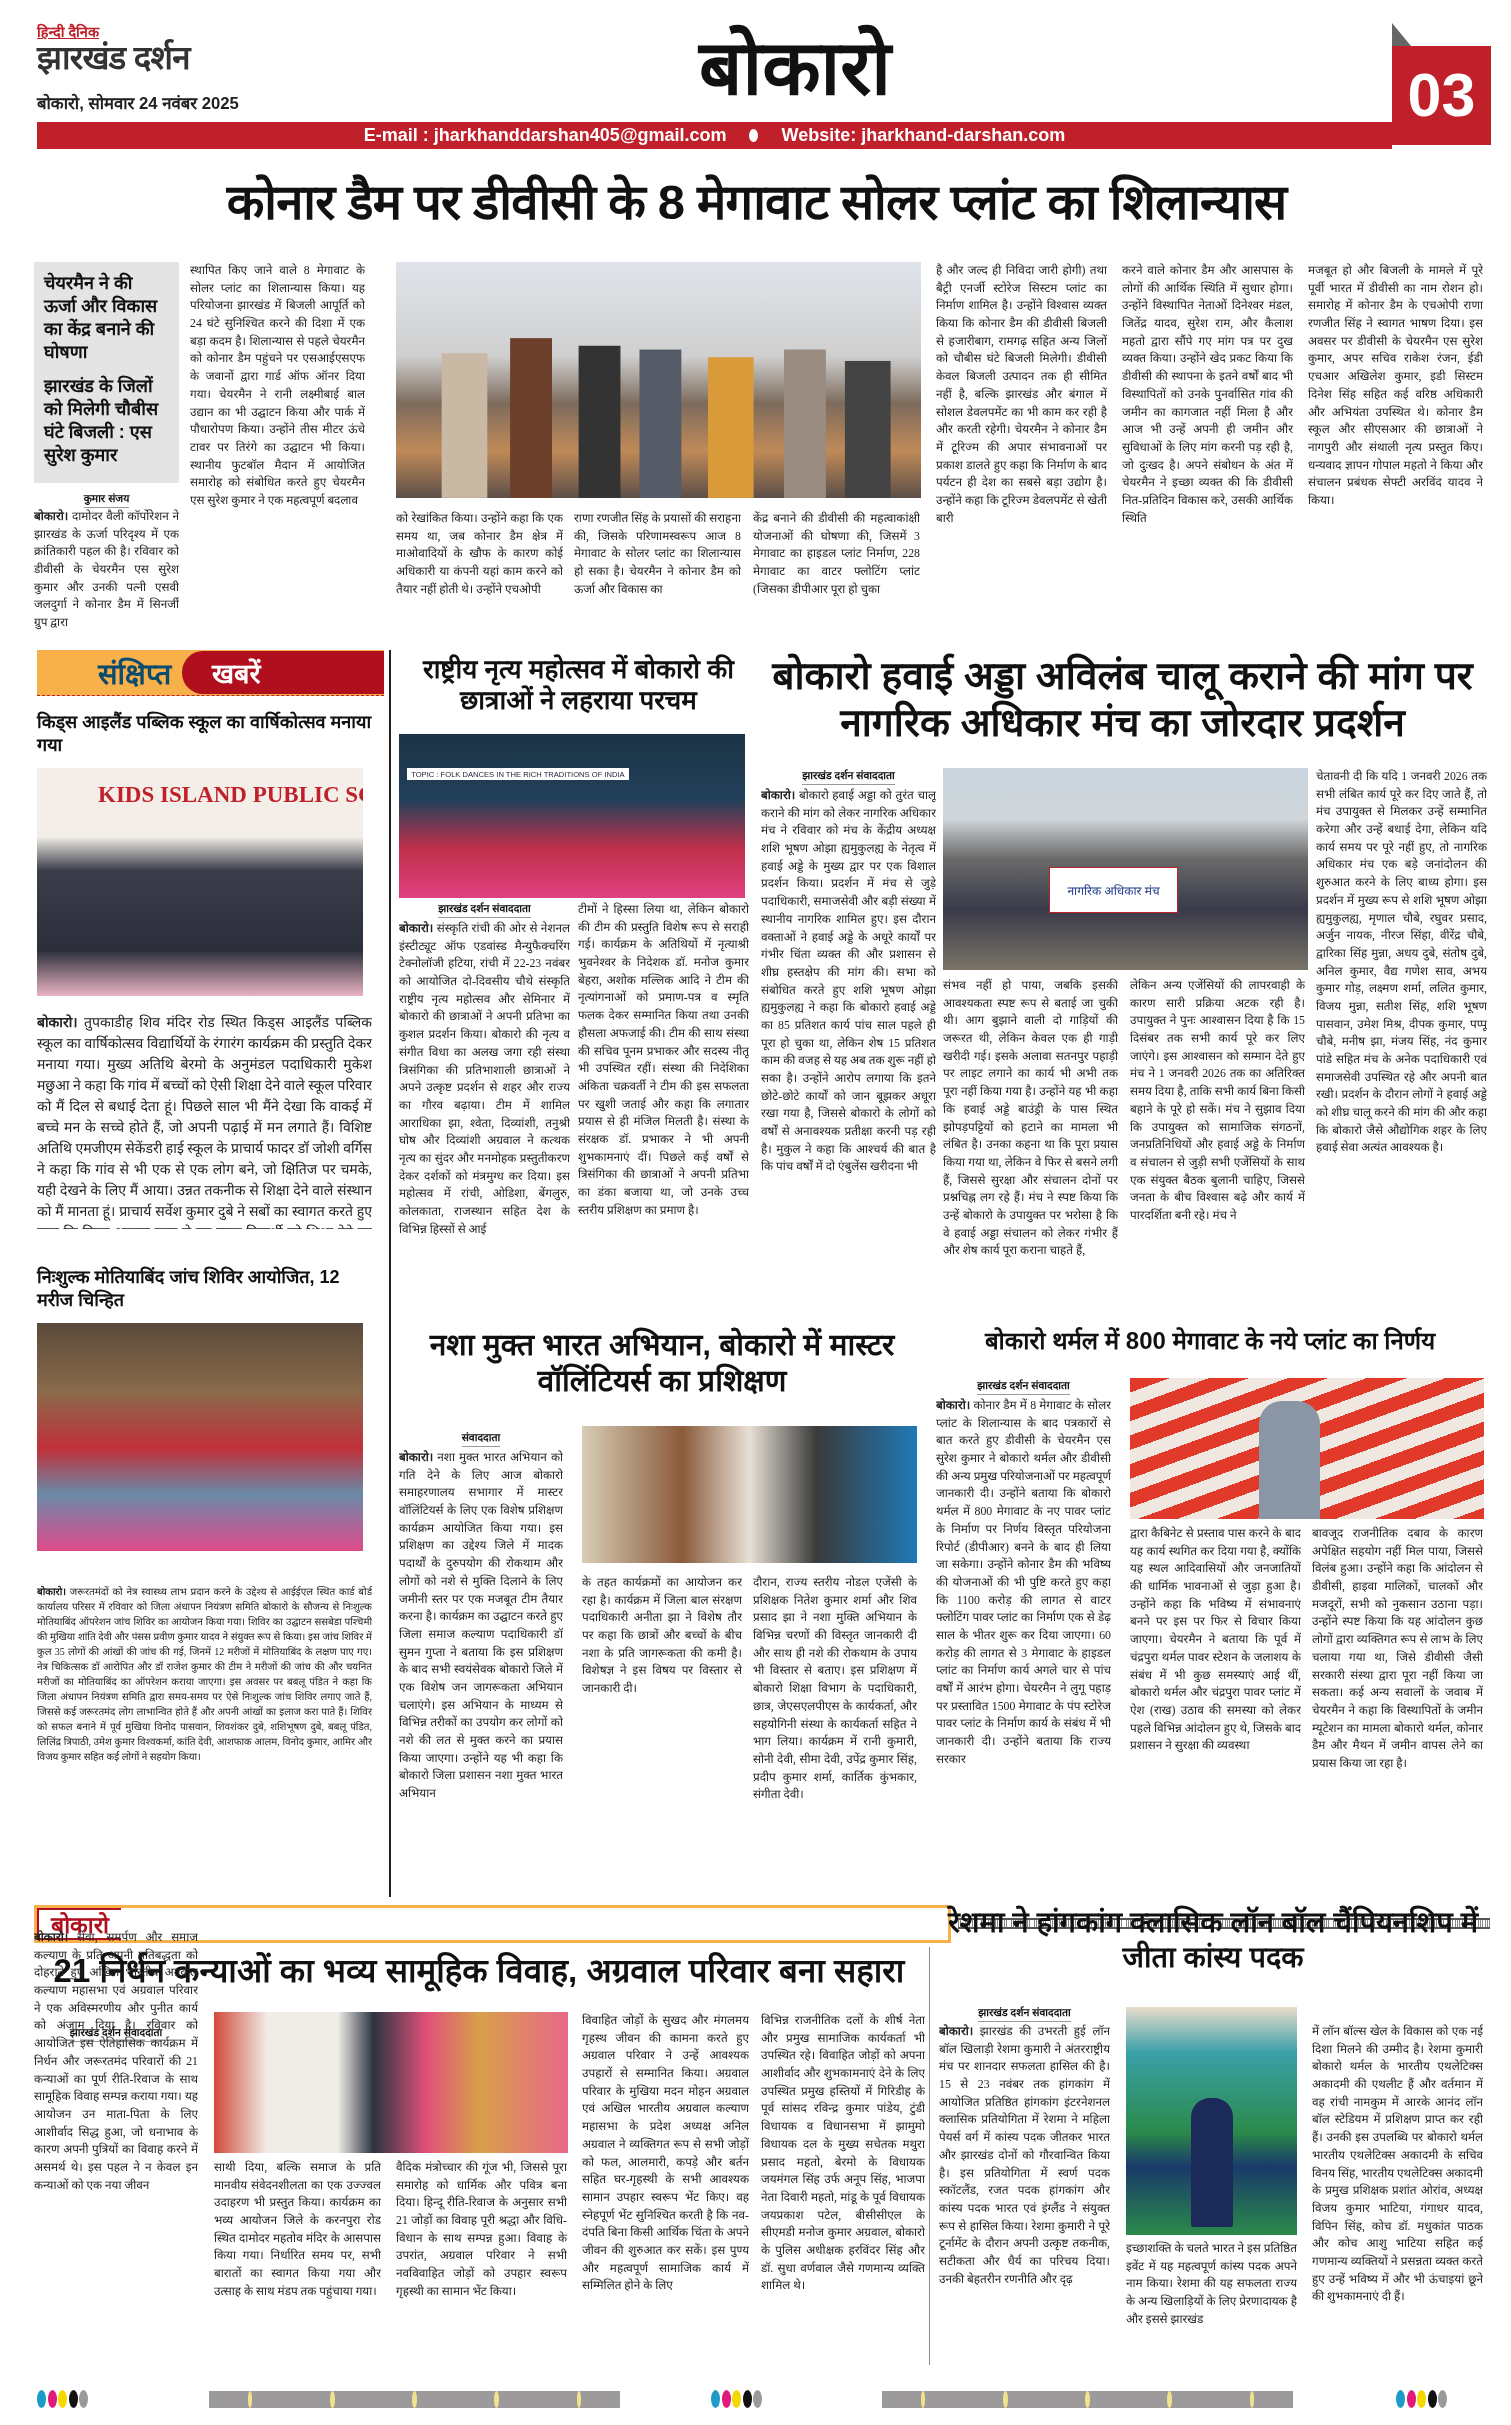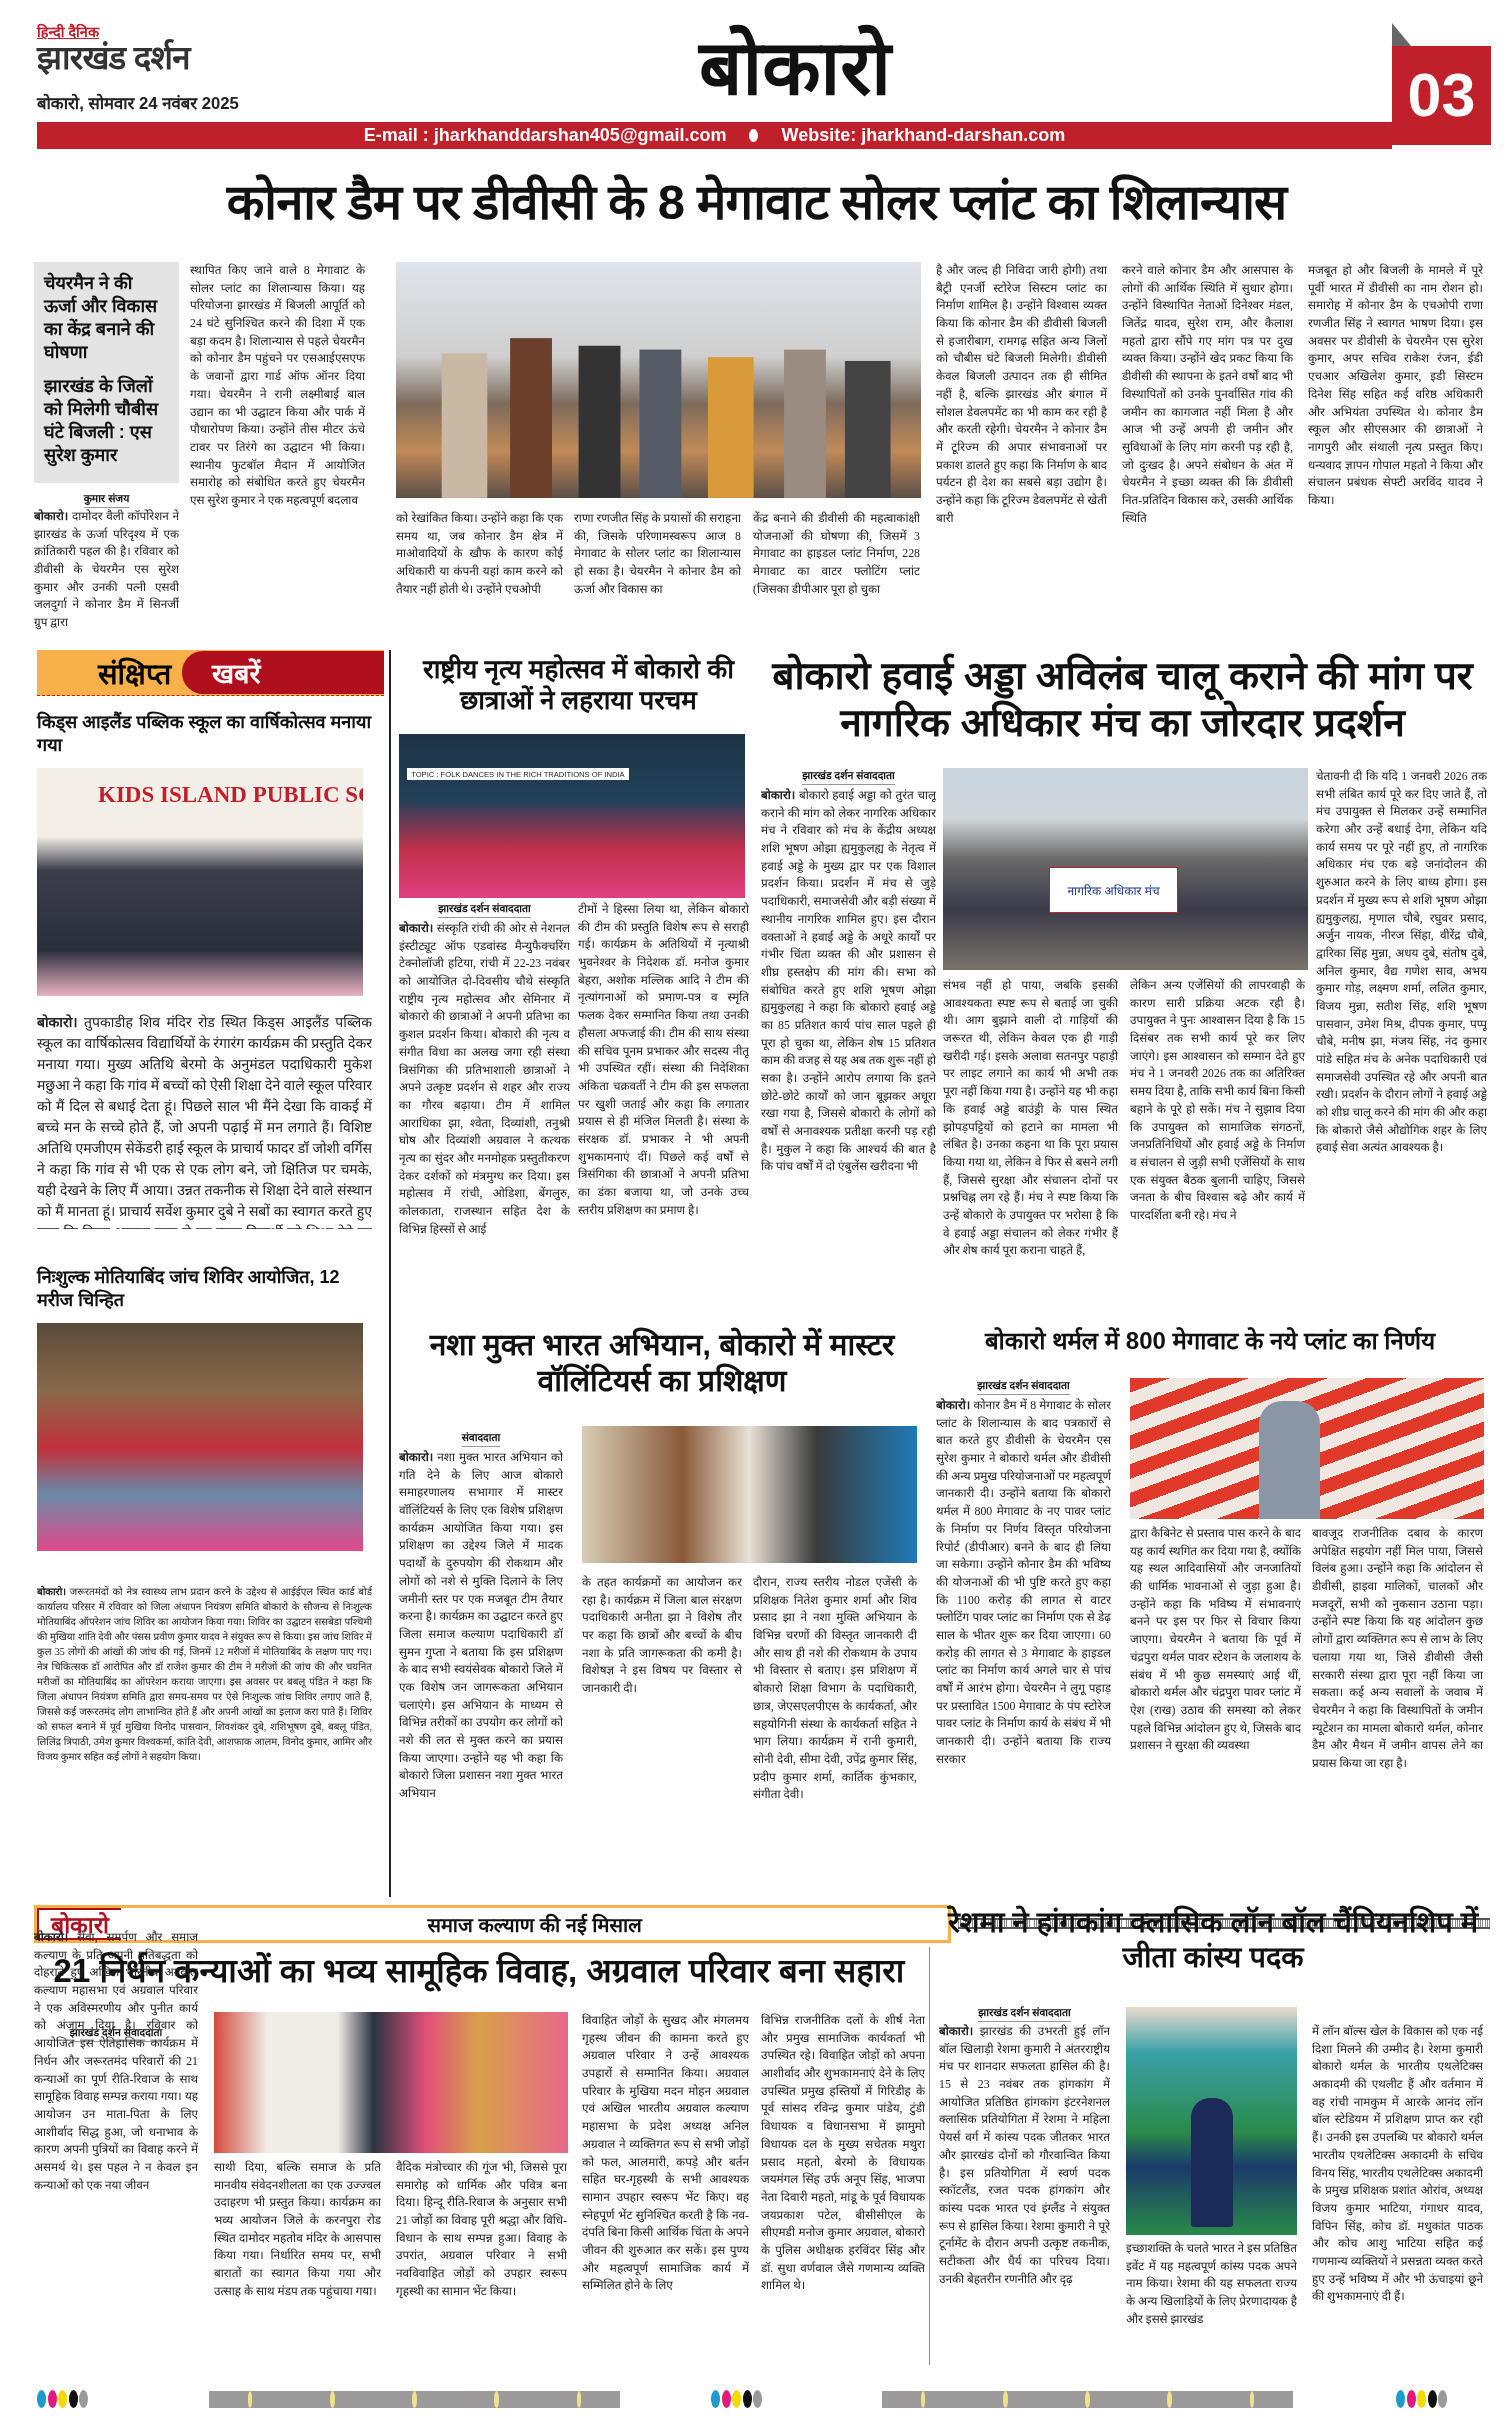--- a/index.html
+++ b/index.html
@@ -19,21 +19,21 @@
 .sub-box p{font-size:18px;font-weight:bold;line-height:1.28;color:#111}
 .sub-box p+p{margin-top:10.6px}
 .byline{font-size:10.6px;font-weight:bold;text-align:center;border-bottom:0.8px solid #999;display:inline-block;padding-bottom:1.5px}
 .col-text{font-size:11.8px;line-height:1.5;text-align:justify;color:#222;font-family:"Liberation Serif","DejaVu Serif",serif}
 .col-text b{font-family:"Liberation Sans",sans-serif}
 .photo{background:linear-gradient(135deg,#8a7a6a,#c9b9a8 40%,#6b5a4a 70%,#a0948a);overflow:hidden}
 .headline-m{font-size:29px;font-weight:bold;text-align:center;line-height:1.2;color:#111}
 .headline-s{font-size:18px;font-weight:bold;line-height:1.25;color:#111}
 .vrule{width:1.5px;background:#222}
 .short-news{left:37px;top:650px;width:347px;height:46px;background:#f7b04a;border-bottom:1.5px dashed #c0202a;display:flex;align-items:center}
-.sn-left{font-size:29px;font-weight:bold;color:#000000;padding-left:61px}
+.sn-left{font-size:29px;font-weight:bold;color:#0c4a6e;padding-left:61px}
 .sn-right{margin-left:10.6px;background:#b00f1e;color:#fff;font-size:27px;font-weight:bold;height:43px;border-radius:21px 0 0 21px;flex:1;display:flex;align-items:center;padding-left:30px}
 .section-band{left:34px;top:1905px;width:917px;height:38px;border:3px solid #f7b04a;background:#fff;display:flex;align-items:center}
 .sb-tag{color:#b00f1e;font-size:23px;font-weight:bold;border:2.3px solid #b00f1e;border-right:none;height:32px;padding:0 12px;display:flex;align-items:center}
 .sb-title{flex:1;text-align:center;font-size:20px;font-weight:bold}
 .stripes{left:958px;top:1918px;width:532px;height:10.6px;border-top:2.3px solid #555;border-bottom:2.3px solid #555;background:repeating-linear-gradient(90deg,#888 0 0.8px,#fff 0.8px 2.3px)}
 .footer{left:0;top:2381px;width:1511px;height:38px}
 .cmyk{display:flex;gap:1.5px}
 .cmyk span{width:9px;height:18px;border-radius:50%}
 .grey-bar{height:16.7px;background:#9c9a9b;display:flex;justify-content:space-around;align-items:center}
 .grey-bar span{width:4.6px;height:16.7px;background:#f2e28c;border-radius:50%}
@@ -142,21 +142,20 @@
   <b>बोकारो।</b> <span>कोनार डैम में 8 मेगावाट के सोलर प्लांट के शिलान्यास के बाद पत्रकारों से बात करते हुए डीवीसी के चेयरमैन एस सुरेश कुमार ने बोकारो थर्मल और डीवीसी की अन्य प्रमुख परियोजनाओं पर महत्वपूर्ण जानकारी दी। उन्होंने बताया कि बोकारो थर्मल में 800 मेगावाट के नए पावर प्लांट के निर्माण पर निर्णय विस्तृत परियोजना रिपोर्ट (डीपीआर) बनने के बाद ही लिया जा सकेगा। उन्होंने कोनार डैम की भविष्य की योजनाओं की भी पुष्टि करते हुए कहा कि 1100 करोड़ की लागत से वाटर फ्लोटिंग पावर प्लांट का निर्माण एक से डेढ़ साल के भीतर शुरू कर दिया जाएगा। 60 करोड़ की लागत से 3 मेगावाट के हाइडल प्लांट का निर्माण कार्य अगले चार से पांच वर्षों में आरंभ होगा। चेयरमैन ने लुगू पहाड़ पर प्रस्तावित 1500 मेगावाट के पंप स्टोरेज पावर प्लांट के निर्माण कार्य के संबंध में भी जानकारी दी। उन्होंने बताया कि राज्य सरकार</span>
 </div>
 <div class="abs photo" style="left:1130px;top:1378px;width:354px;height:141px;background:repeating-linear-gradient(160deg,#e23a2a 0 13.7px,#f0e8e0 13.7px 27px)">
   <div style="position:absolute;left:129px;top:23px;width:61px;height:118px;background:#8a96a6;border-radius:23px 23px 0 0"></div>
 </div>
 <div class="abs col-text" style="left:1130px;top:1525px;width:171px;height:373px;overflow:hidden">द्वारा कैबिनेट से प्रस्ताव पास करने के बाद यह कार्य स्थगित कर दिया गया है, क्योंकि यह स्थल आदिवासियों और जनजातियों की धार्मिक भावनाओं से जुड़ा हुआ है। उन्होंने कहा कि भविष्य में संभावनाएं बनने पर इस पर फिर से विचार किया जाएगा। चेयरमैन ने बताया कि पूर्व में चंद्रपुरा थर्मल पावर स्टेशन के जलाशय के संबंध में भी कुछ समस्याएं आई थीं, बोकारो थर्मल और चंद्रपुरा पावर प्लांट में ऐश (राख) उठाव की समस्या को लेकर पहले विभिन्न आंदोलन हुए थे, जिसके बाद प्रशासन ने सुरक्षा की व्यवस्था</div>
 <div class="abs col-text" style="left:1312px;top:1525px;width:171px;height:373px;overflow:hidden">बावजूद राजनीतिक दबाव के कारण अपेक्षित सहयोग नहीं मिल पाया, जिससे विलंब हुआ। उन्होंने कहा कि आंदोलन से डीवीसी, हाइवा मालिकों, चालकों और मजदूरों, सभी को नुकसान उठाना पड़ा। उन्होंने स्पष्ट किया कि यह आंदोलन कुछ लोगों द्वारा व्यक्तिगत रूप से लाभ के लिए चलाया गया था, जिसे डीवीसी जैसी सरकारी संस्था द्वारा पूरा नहीं किया जा सकता। कई अन्य सवालों के जवाब में चेयरमैन ने कहा कि विस्थापितों के जमीन म्यूटेशन का मामला बोकारो थर्मल, कोनार डैम और मैथन में जमीन वापस लेने का प्रयास किया जा रहा है।</div>
 
 <div class="abs section-band">
   <span class="sb-tag">बोकारो</span>
-  <span class="sb-title">समाज कल्याण की नई मिसाल</span>
 </div>
 <div class="abs stripes"></div>
 
 <h2 class="abs headline-m" style="left:34px;top:1951px;width:890px;font-size:33px">21 निर्धन कन्याओं का भव्य सामूहिक विवाह, अग्रवाल परिवार बना सहारा</h2>
 <div class="abs" style="left:34px;top:2025px;width:164px;text-align:center"><span class="byline">झारखंड दर्शन संवाददाता</span></div>
 <div class="abs col-text" style="left:34px;top:1929px;width:164px;height:319px;overflow:hidden">
   <b>बोकारो।</b> <span>सेवा, समर्पण और समाज कल्याण के प्रति अपनी प्रतिबद्धता को दोहराते हुए अखिल भारतीय अग्रवाल कल्याण महासभा एवं अग्रवाल परिवार ने एक अविस्मरणीय और पुनीत कार्य को अंजाम दिया है। रविवार को आयोजित इस ऐतिहासिक कार्यक्रम में निर्धन और जरूरतमंद परिवारों की 21 कन्याओं का पूर्ण रीति-रिवाज के साथ सामूहिक विवाह सम्पन्न कराया गया। यह आयोजन उन माता-पिता के लिए आशीर्वाद सिद्ध हुआ, जो धनाभाव के कारण अपनी पुत्रियों का विवाह करने में असमर्थ थे। इस पहल ने न केवल इन कन्याओं को एक नया जीवन</span>
 </div>
 <div class="abs photo" style="left:214px;top:2012px;width:354px;height:141px;background:linear-gradient(90deg,#d24a3a 0%,#f0ece6 15%,#f0ece6 35%,#2a3440 45%,#e0507a 60%,#d8a04a 75%,#e8688a)"></div>
 <div class="abs col-text" style="left:214px;top:2159px;width:167px;height:205px;overflow:hidden">साथी दिया, बल्कि समाज के प्रति मानवीय संवेदनशीलता का एक उज्ज्वल उदाहरण भी प्रस्तुत किया। कार्यक्रम का भव्य आयोजन जिले के करनपुरा रोड स्थित दामोदर महतोव मंदिर के आसपास किया गया। निर्धारित समय पर, सभी बारातों का स्वागत किया गया और उत्साह के साथ मंडप तक पहुंचाया गया।</div>

